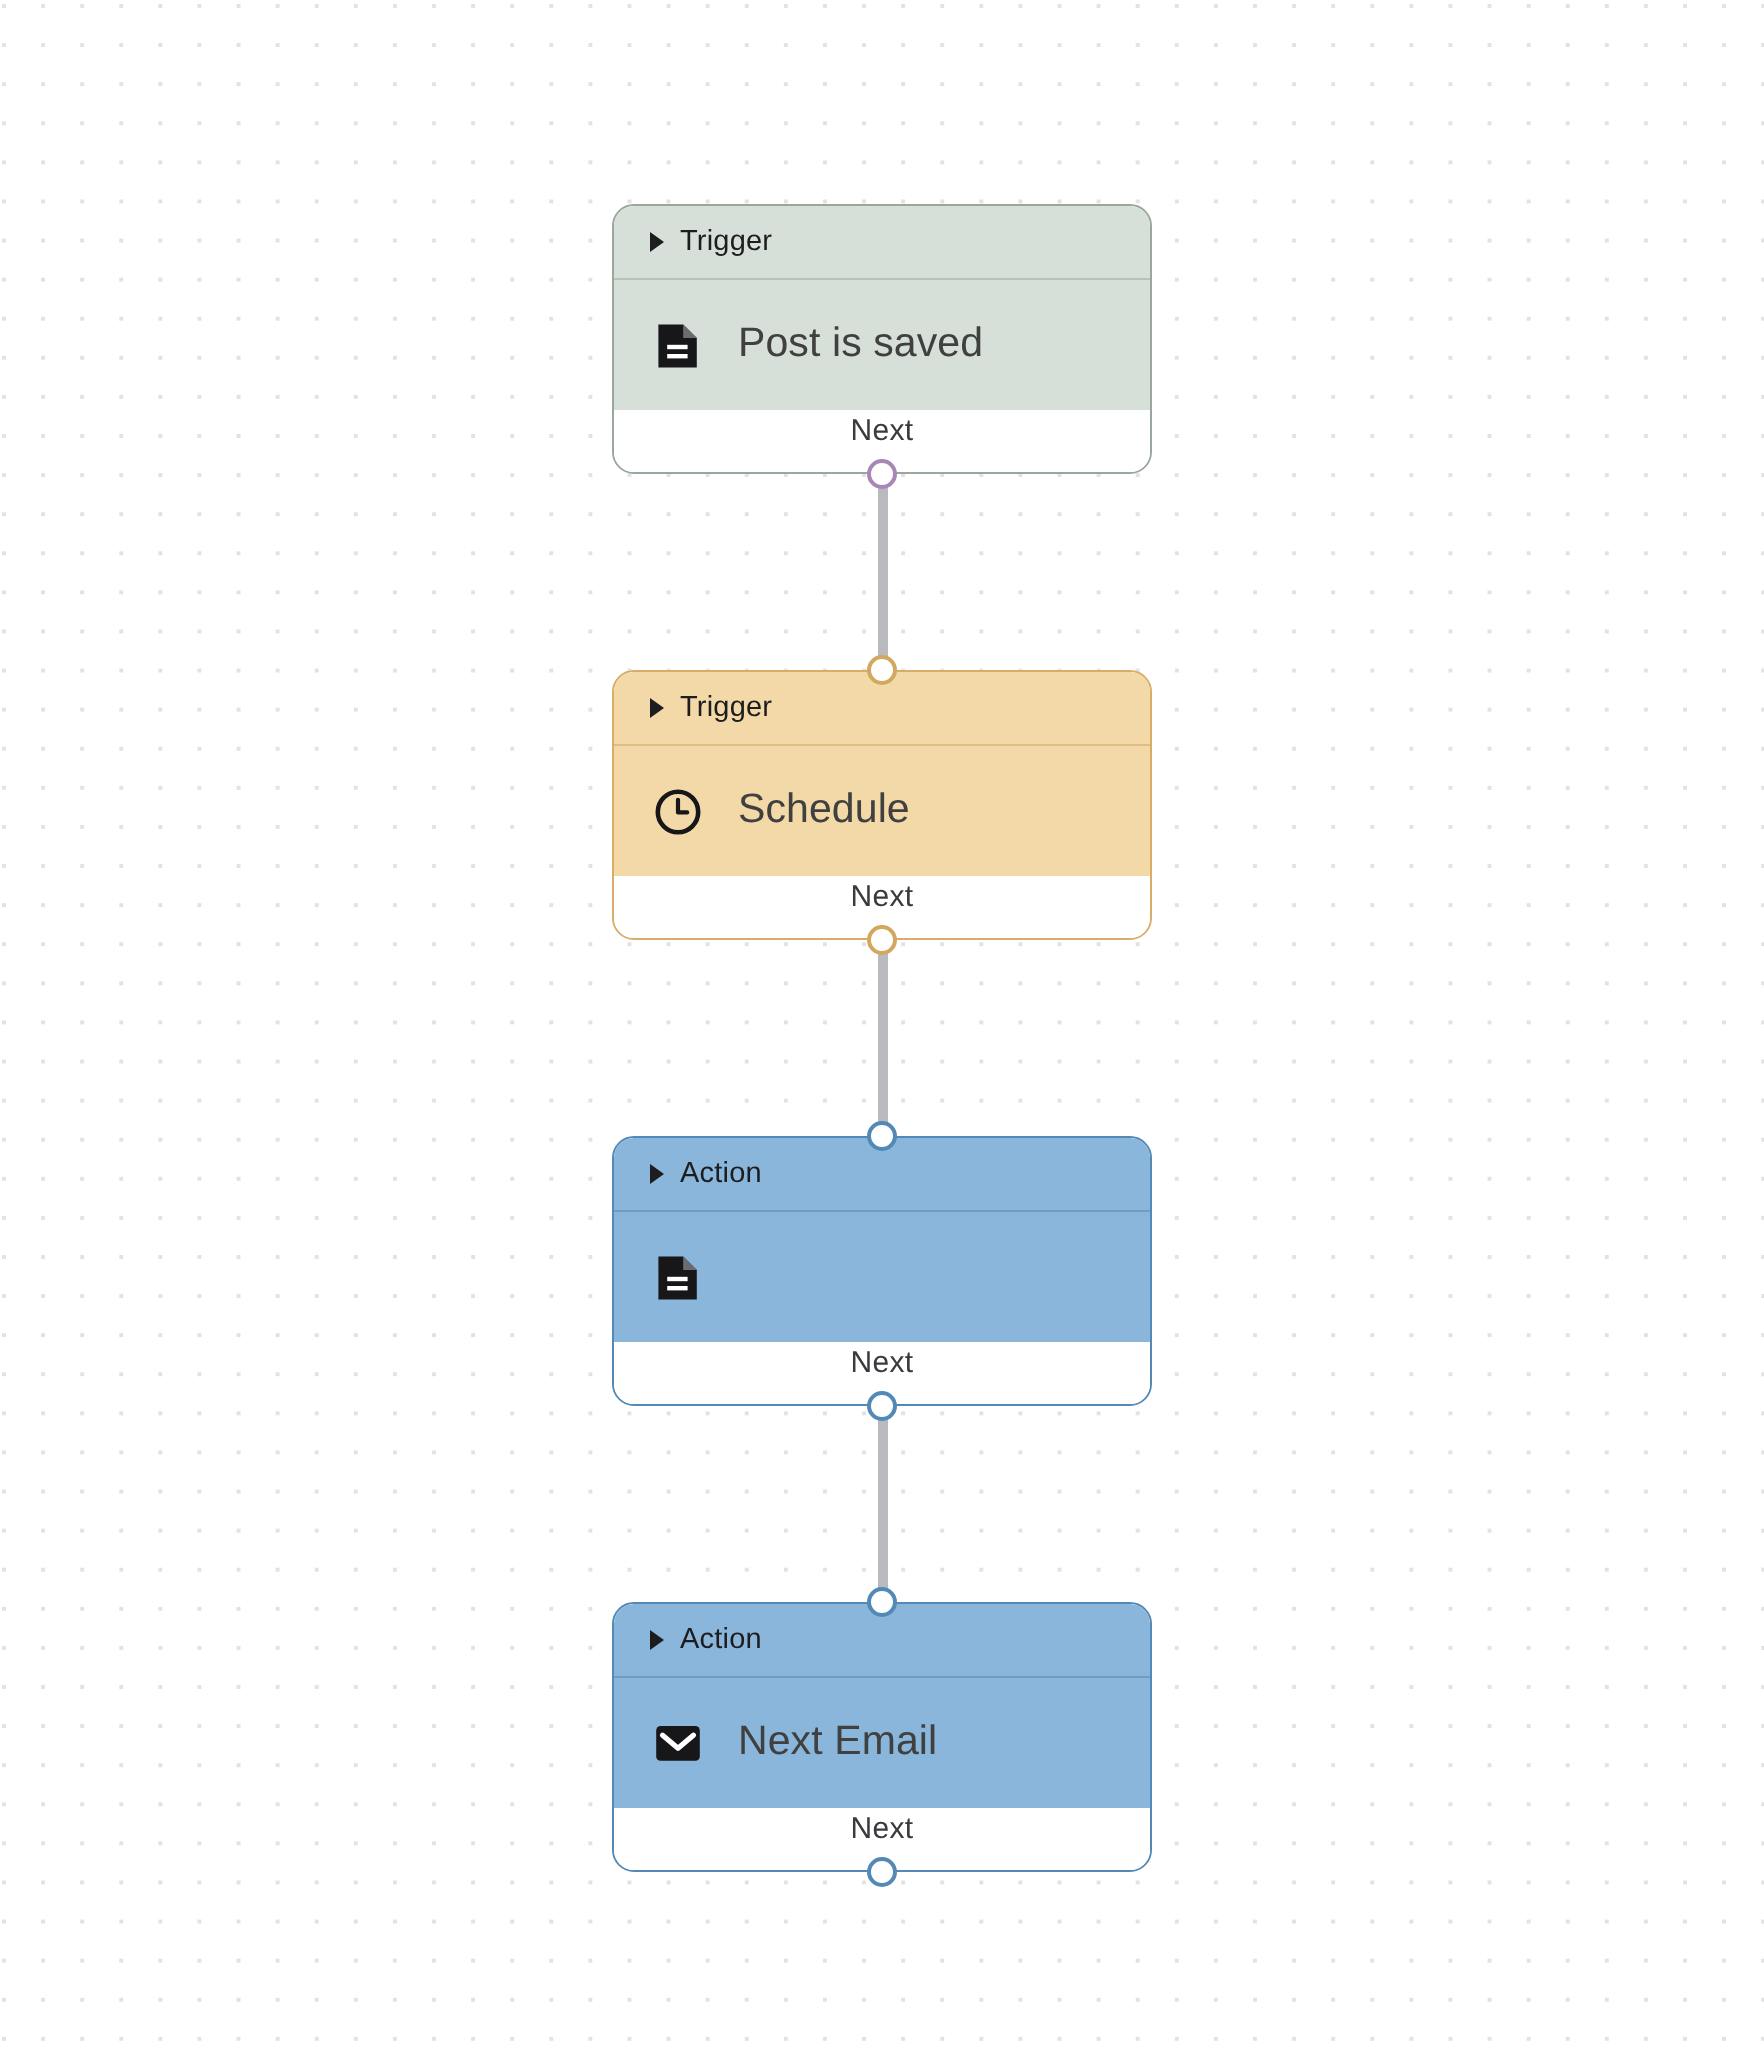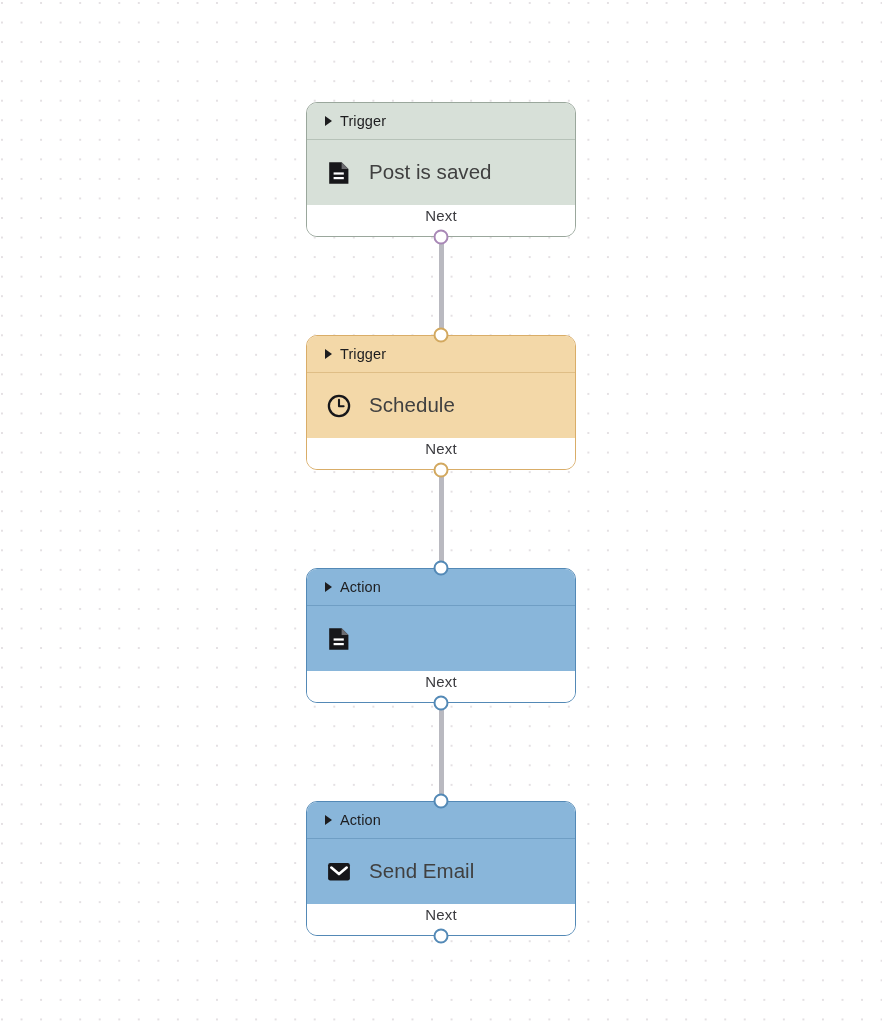--- a/index.html
+++ b/index.html
@@ -255,21 +255,21 @@
           <span class="disclosure"></span>
           <span class="node-header-label">Action</span>
         </div>
         <div class="node-body">
           <span class="node-icon">
             <svg width="24" height="22" viewBox="0 0 24 22">
               <rect x="1.1" y="2.0" width="21.8" height="17.4" rx="2.2" fill="#17171a"></rect>
               <path d="M4.3 6.6 L12 13.1 L19.7 6.6" fill="none" stroke="#ffffff" stroke-width="2.6" stroke-linecap="round" stroke-linejoin="round"></path>
             </svg>
           </span>
-          <span class="node-title">Send Email</span>
+          <span class="node-title">Next Email</span>
         </div>
         <div class="node-footer">
           <span class="node-footer-label">Next</span>
         </div>
       </div>
       <span class="port port-out"></span>
     </div>
 
   </div>
 </div>

